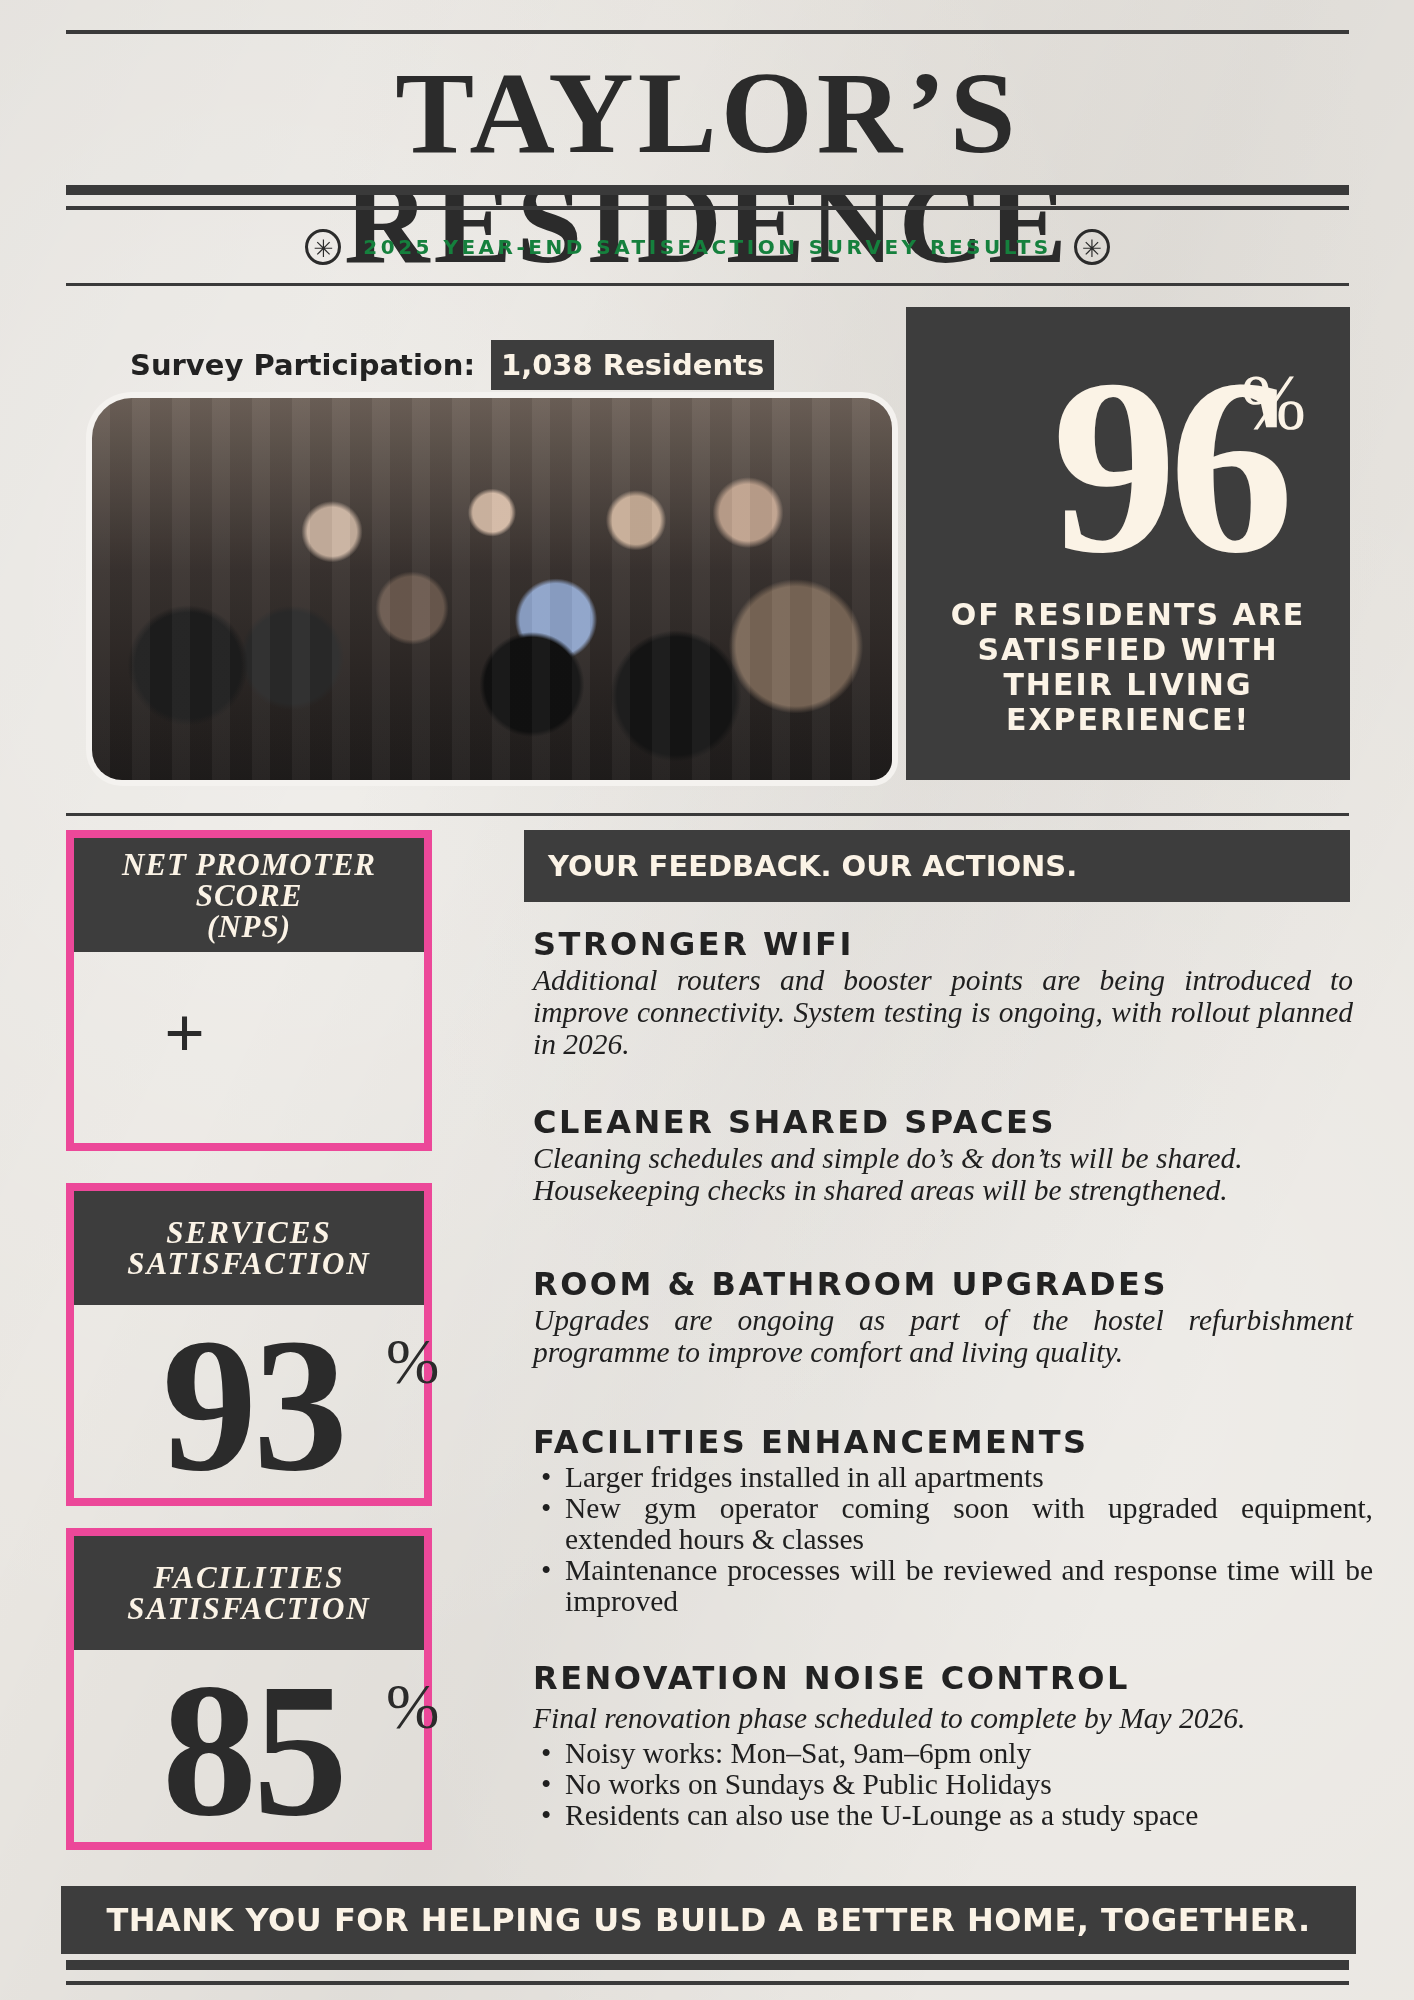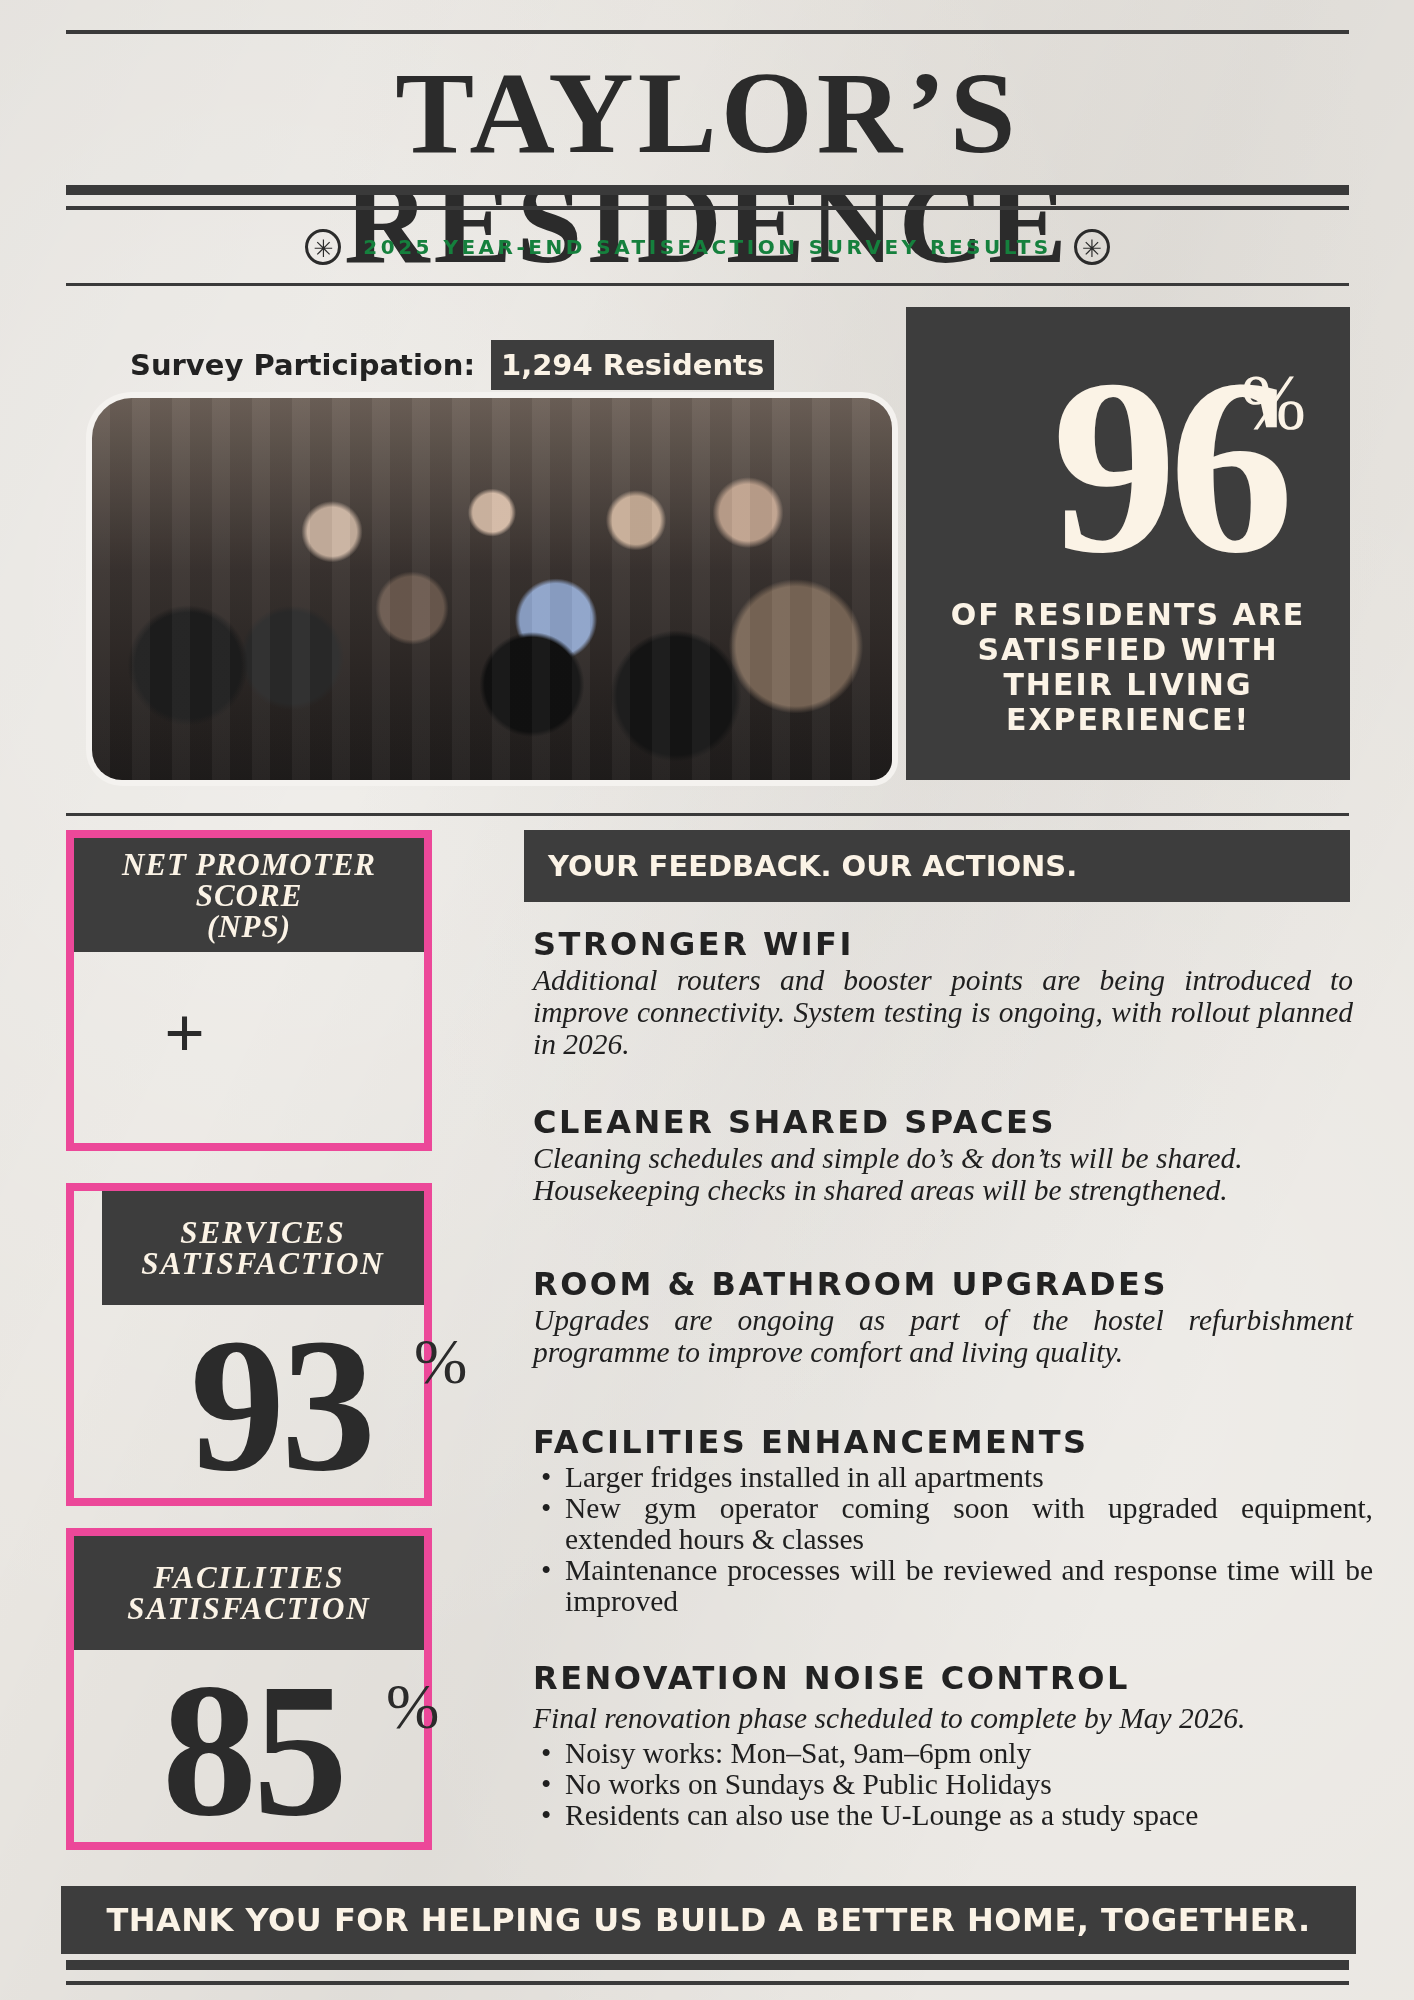--- a/index.html
+++ b/index.html
@@ -167,21 +167,21 @@
 
 <div class="subtitle-row">
   <span class="star-icon">✳</span>
   <span class="subtitle">2025 YEAR-END SATISFACTION SURVEY RESULTS</span>
   <span class="star-icon">✳</span>
 </div>
 <div class="rule" style="top:283px;height:3px;"></div>
 
 <div class="participation">
   <span class="participation-label">Survey Participation:</span>
-  <span class="participation-badge">1,294 Residents</span>
+  <span class="participation-badge">1,038 Residents</span>
 </div>
 
 <div class="photo" title="Group photo of cheering residents"></div>
 
 <div class="hero-box">
   <div class="hero-number">96</div>
   <div class="hero-percent">%</div>
   <div class="hero-caption">OF RESIDENTS ARE SATISFIED WITH THEIR LIVING EXPERIENCE!</div>
 </div>
 
@@ -190,21 +190,21 @@
 <div class="stat-card" style="top:830px;height:321px;">
   <div class="stat-head" style="height:114px;">
     <span>NET PROMOTER SCORE</span>
     <span>(NPS)</span>
   </div>
   <div class="stat-body" style="height:201px;">
     <span class="stat-sign" style="left:90px;top:40px;font-size:72px;">+</span>
   </div>
 </div>
 
-<div class="stat-card" style="top:1183px;height:323px;padding-left:28px;">
+<div class="stat-card" style="top:1183px;height:323px;">
   <div class="stat-head" style="height:114px;letter-spacing:2px;">
     <span>SERVICES</span>
     <span>SATISFACTION</span>
   </div>
   <div class="stat-body" style="height:203px;">
     <span class="stat-value" style="left:88px;top:-5px;font-size:190px;line-height:210px;">93</span>
     <span class="stat-percent" style="left:312px;top:20px;">%</span>
   </div>
 </div>
 

